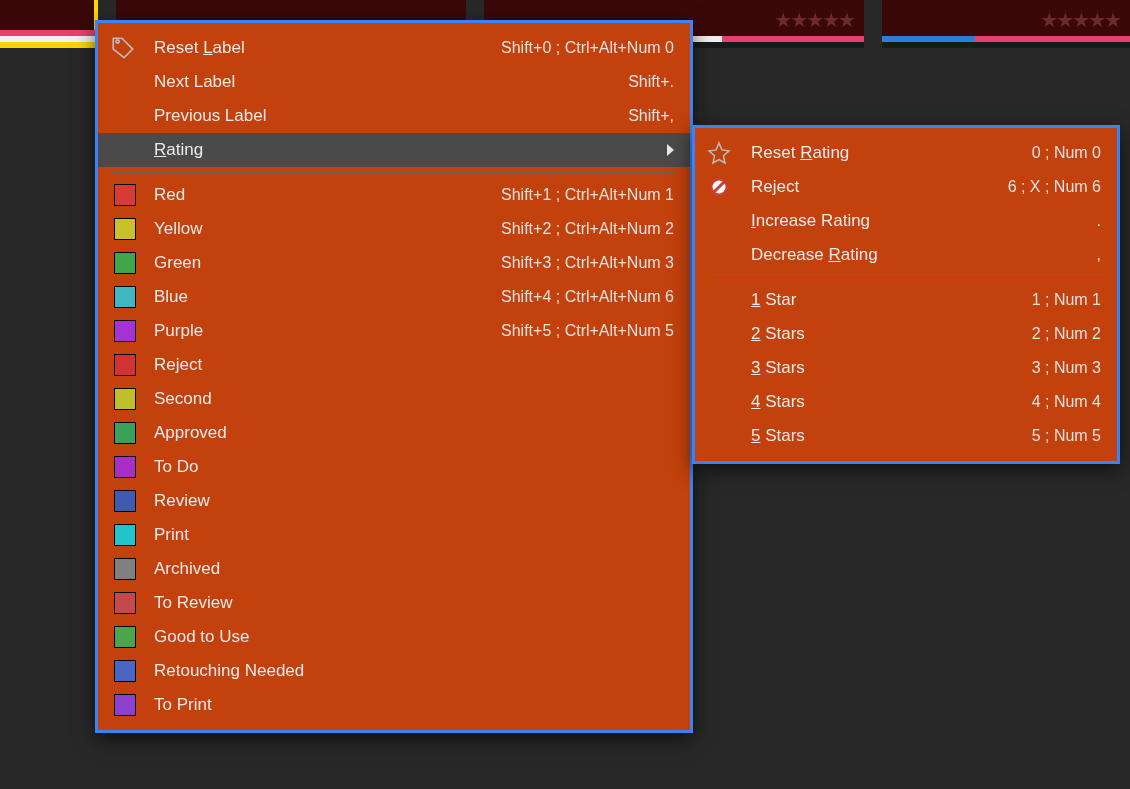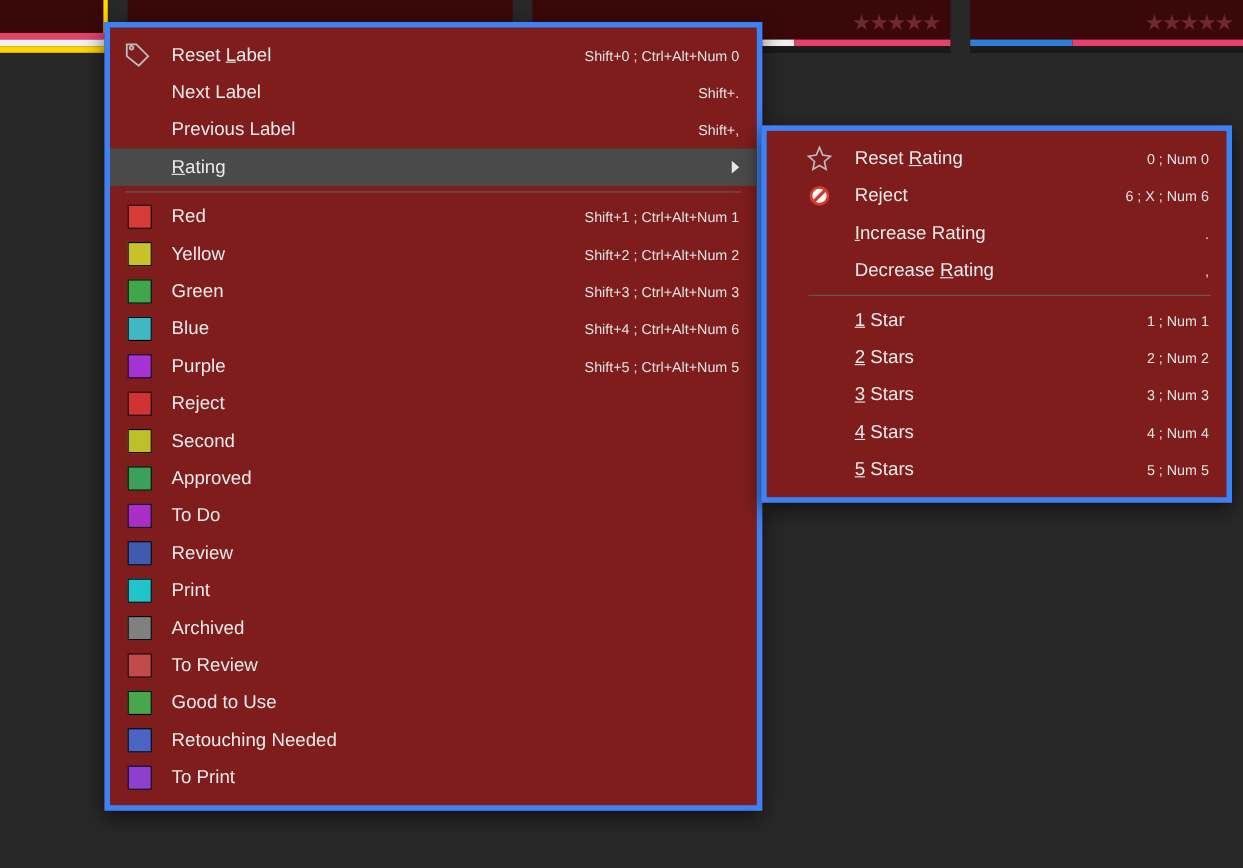--- a/index.html
+++ b/index.html
@@ -44,35 +44,34 @@
     position: absolute;
     top: 8px; right: 10px;
     color: #6a2a30;
     font-size: 20px;
     letter-spacing: -2px;
   }
 
   
   .menu {
     position: absolute;
-    background: #7f1d1d;
-    border: 5px solid #3b82f6;
+    background: #c2410c;
+    border: 3px solid #3b82f6;
     box-shadow: 0 6px 18px rgba(0,0,0,.6);
     padding: 8px 0;
   }
   .menu-main {
     top: 20px;
     left: 95px;
     width: 598px;
   }
   .menu-sub {
-    top: 114px;
+    top: 125px;
     left: 692px;
     width: 428px;
-    padding-left: 24px;
   }
 
   .menu-row {
     display: flex;
     align-items: center;
     height: 34px;
     padding: 0 16px 0 12px;
     cursor: default;
     white-space: nowrap;
   }
@@ -88,21 +87,21 @@
     margin-left: 4px;
   }
   .menu-row .label {
     flex: 0 0 auto;
     font-size: 17px;
     color: #eaeaea;
   }
   .menu-row .label .ul { text-decoration: underline; }
   .menu-row .spacer { flex: 1; }
   .menu-row .shortcut {
-    font-size: 13px;
+    font-size: 16px;
     color: #e2e2e2;
     text-align: right;
   }
   .menu-row .chevron {
     margin-left: 10px;
     width: 7px; height: 12px;
   }
   .menu-row.highlight {
     background: #4a4a4a;
   }

